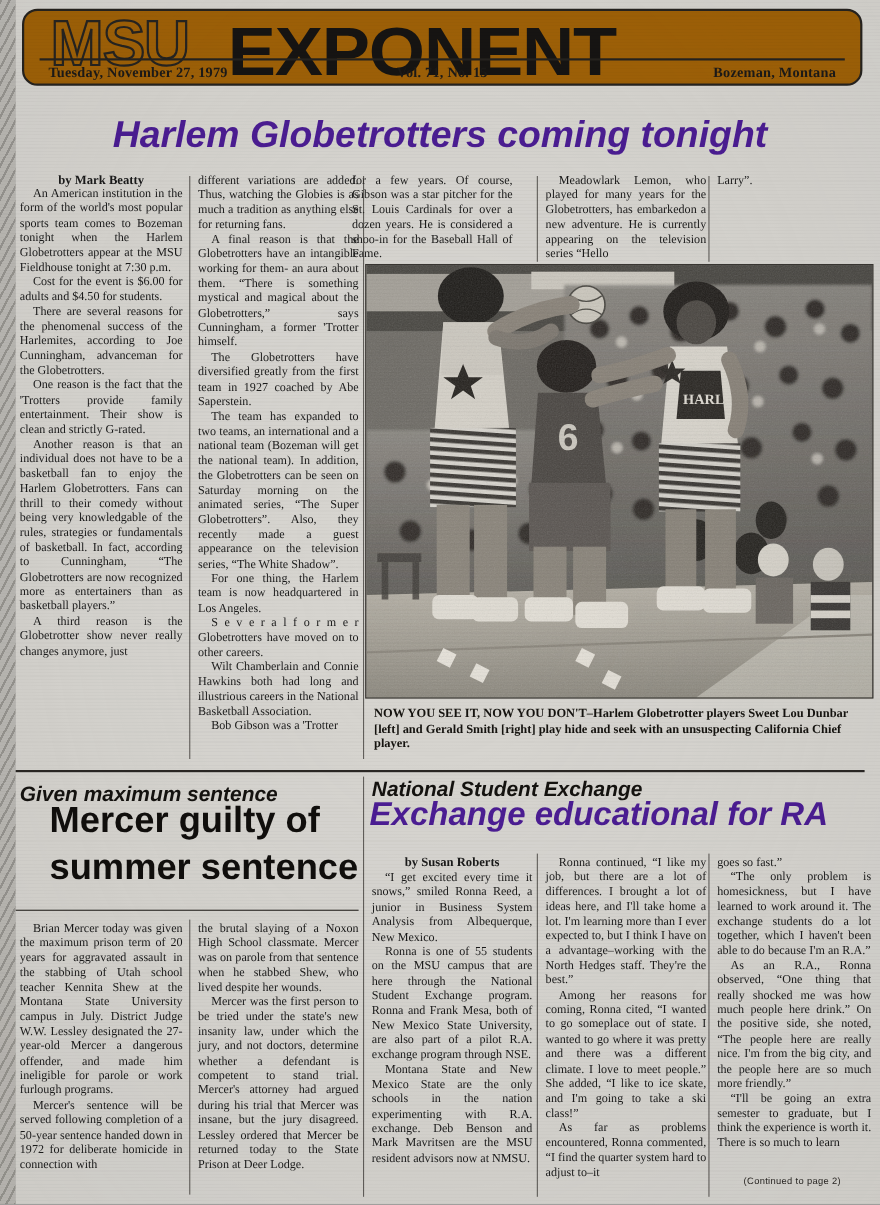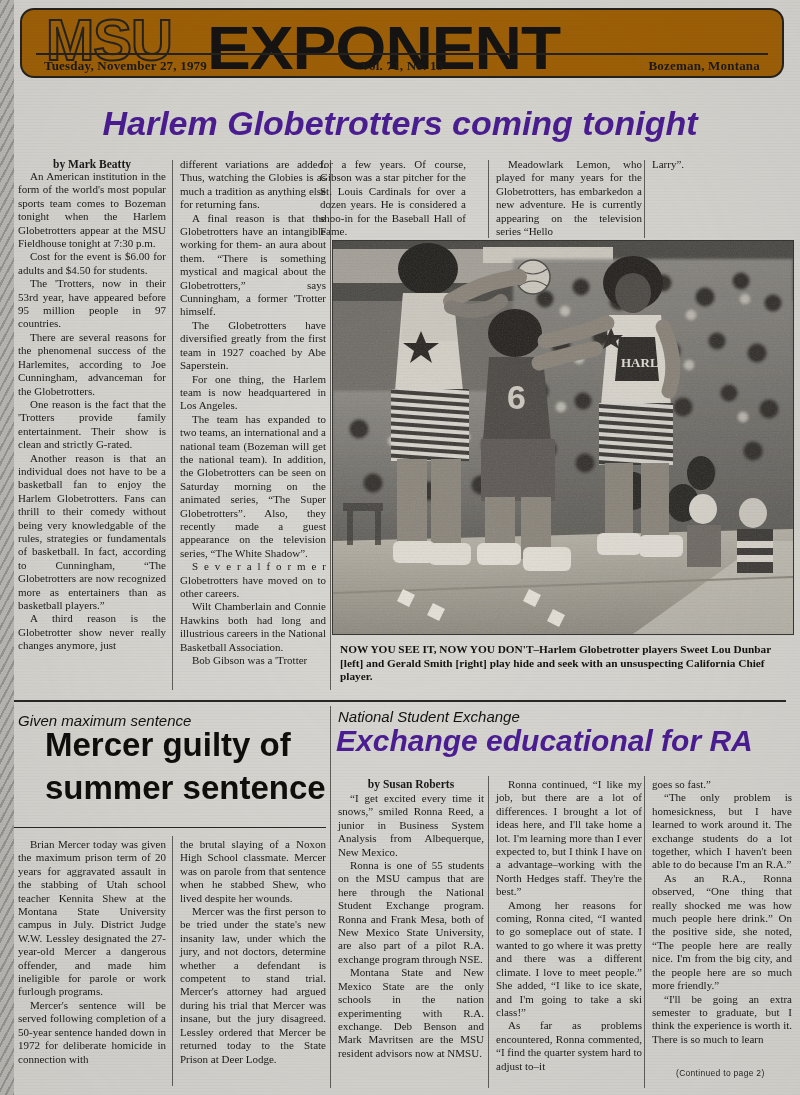--- a/index.html
+++ b/index.html
@@ -92,23 +92,23 @@
     letter-spacing: .2px;
     color: #1c1a18;
   }
   .mast-date  { left: 22px; }
   .mast-vol   { left: 50%; transform: translateX(-50%); }
   .mast-place { right: 22px; }
 
   
   .kicker {
     font-family: "Liberation Sans", sans-serif;
-    font-weight: normal;
+    font-weight: bold;
     font-style: italic;
-    font-size: 15px;
+    font-size: 19px;
     color: #14120f;
   }
   .headline {
     font-family: "Liberation Sans", sans-serif;
     font-weight: bold;
     font-style: italic;
     color: #4c1d95;
     line-height: 1.0;
   }
   .headline-upright {
@@ -197,33 +197,32 @@
     </div>
   </div>
 
   <div class="headline" style="position:absolute;left:20px;top:106px;width:760px;font-size:34px;text-align:center;">Harlem Globetrotters coming tonight</div>
 
   <div class="byline" style="position:absolute;left:18px;top:158px;width:148px;">by Mark Beatty</div>
 
   <div class="col" style="left:18px;top:170px;width:148px;">
     <p>An American institution in the form of the world's most popular sports team comes to Bozeman tonight when the Harlem Globetrotters appear at the MSU Fieldhouse tonight at 7:30 p.m.</p>
     <p>Cost for the event is $6.00 for adults and $4.50 for students.</p>
-    <p>The 'Trotters, now in their 53rd year, have appeared before 95 million people in 97 countries.</p>
     <p>There are several reasons for the phenomenal success of the Harlemites, according to Joe Cunningham, advanceman for the Globetrotters.</p>
     <p>One reason is the fact that the 'Trotters provide family entertainment. Their show is clean and strictly G-rated.</p>
     <p>Another reason is that an individual does not have to be a basketball fan to enjoy the Harlem Globetrotters. Fans can thrill to their comedy without being very knowledgable of the rules, strategies or fundamentals of basketball. In fact, according to Cunningham, “The Globetrotters are now recognized more as entertainers than as basketball players.”</p>
     <p>A third reason is the Globetrotter show never really changes anymore, just</p>
   </div>
 
   <div class="col" style="left:180px;top:158px;width:146px;">
     <p class="noindent">different variations are added. Thus, watching the Globies is as much a tradition as anything else for returning fans.</p>
     <p>A final reason is that the Globetrotters have an intangible working for them- an aura about them. “There is something mystical and magical about the Globetrotters,” says Cunningham, a former 'Trotter himself.</p>
     <p>The Globetrotters have diversified greatly from the first team in 1927 coached by Abe Saperstein.</p>
+    <p>The team has expanded to two teams, an international and a national team (Bozeman will get the national team). In addition, the Globetrotters can be seen on Saturday morning on the animated series, “The Super Globetrotters”. Also, they recently made a guest appearance on the television series, “The White Shadow”.</p>
     <p>For one thing, the Harlem team is now headquartered in Los Angeles.</p>
-    <p>The team has expanded to two teams, an international and a national team (Bozeman will get the national team). In addition, the Globetrotters can be seen on Saturday morning on the animated series, “The Super Globetrotters”. Also, they recently made a guest appearance on the television series, “The White Shadow”.</p>
     <p>S e v e r a l  f o r m e r Globetrotters have moved on to other careers.</p>
     <p>Wilt Chamberlain and Connie Hawkins both had long and illustrious careers in the National Basketball Association.</p>
     <p>Bob Gibson was a 'Trotter</p>
   </div>
 
   <div class="col" style="left:320px;top:158px;width:146px;">
     <p class="noindent">for a few years. Of course, Gibson was a star pitcher for the St. Louis Cardinals for over a dozen years. He is considered a shoo-in for the Baseball Hall of Fame.</p>
   </div>
 
   <div class="col" style="left:496px;top:158px;width:146px;">

